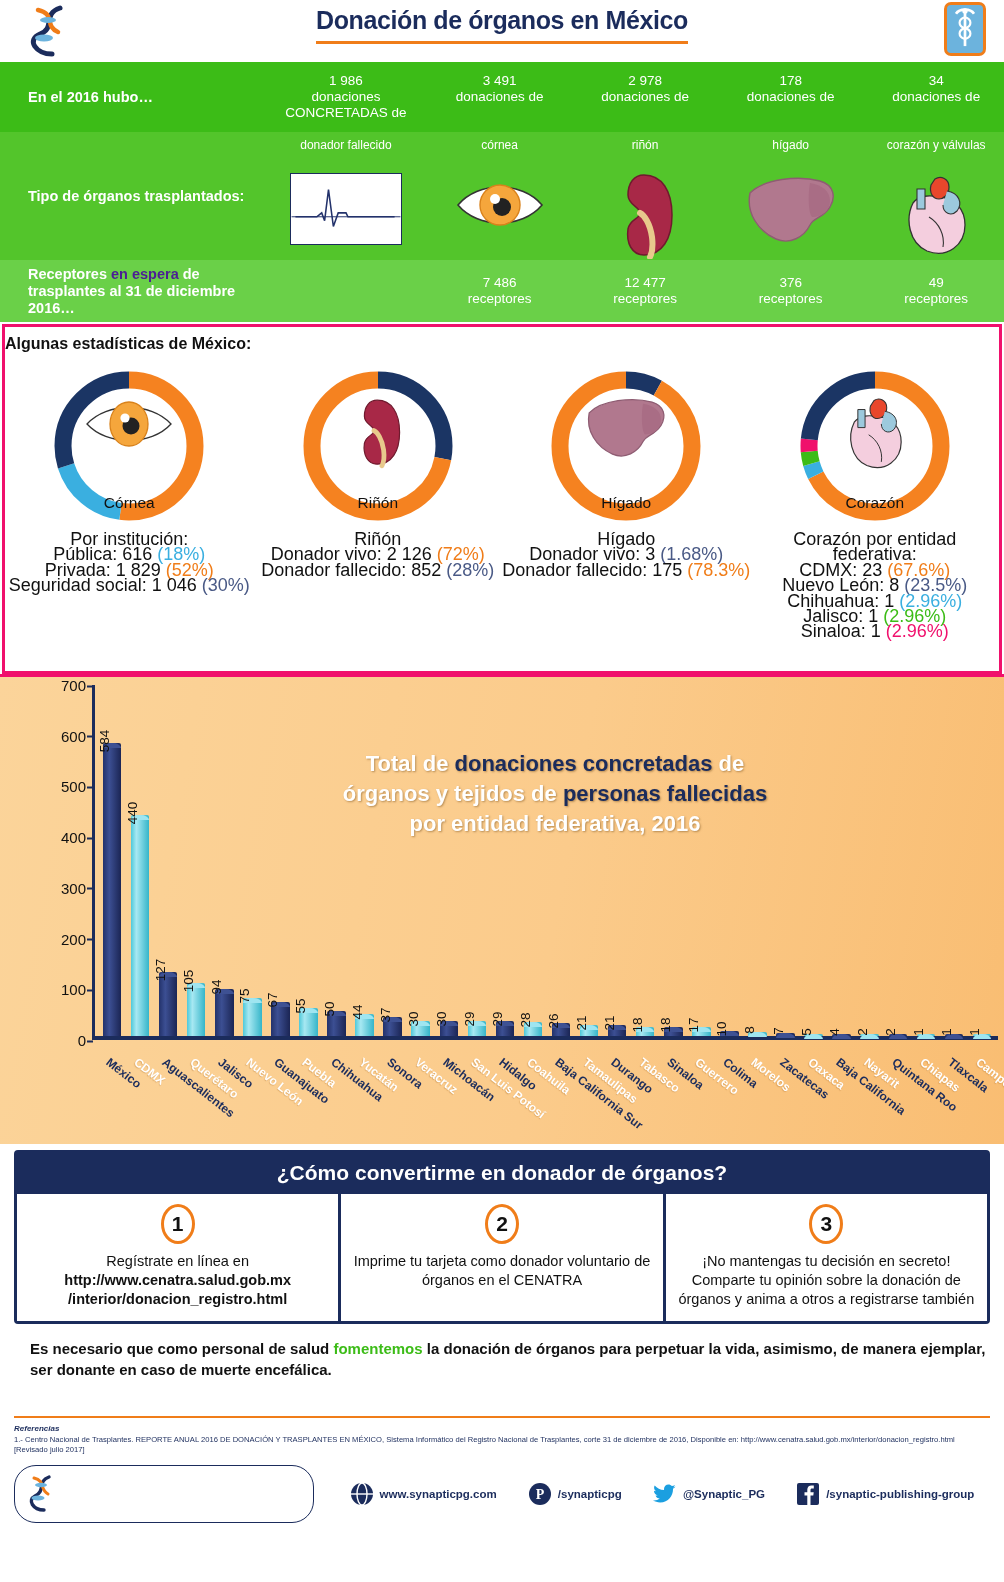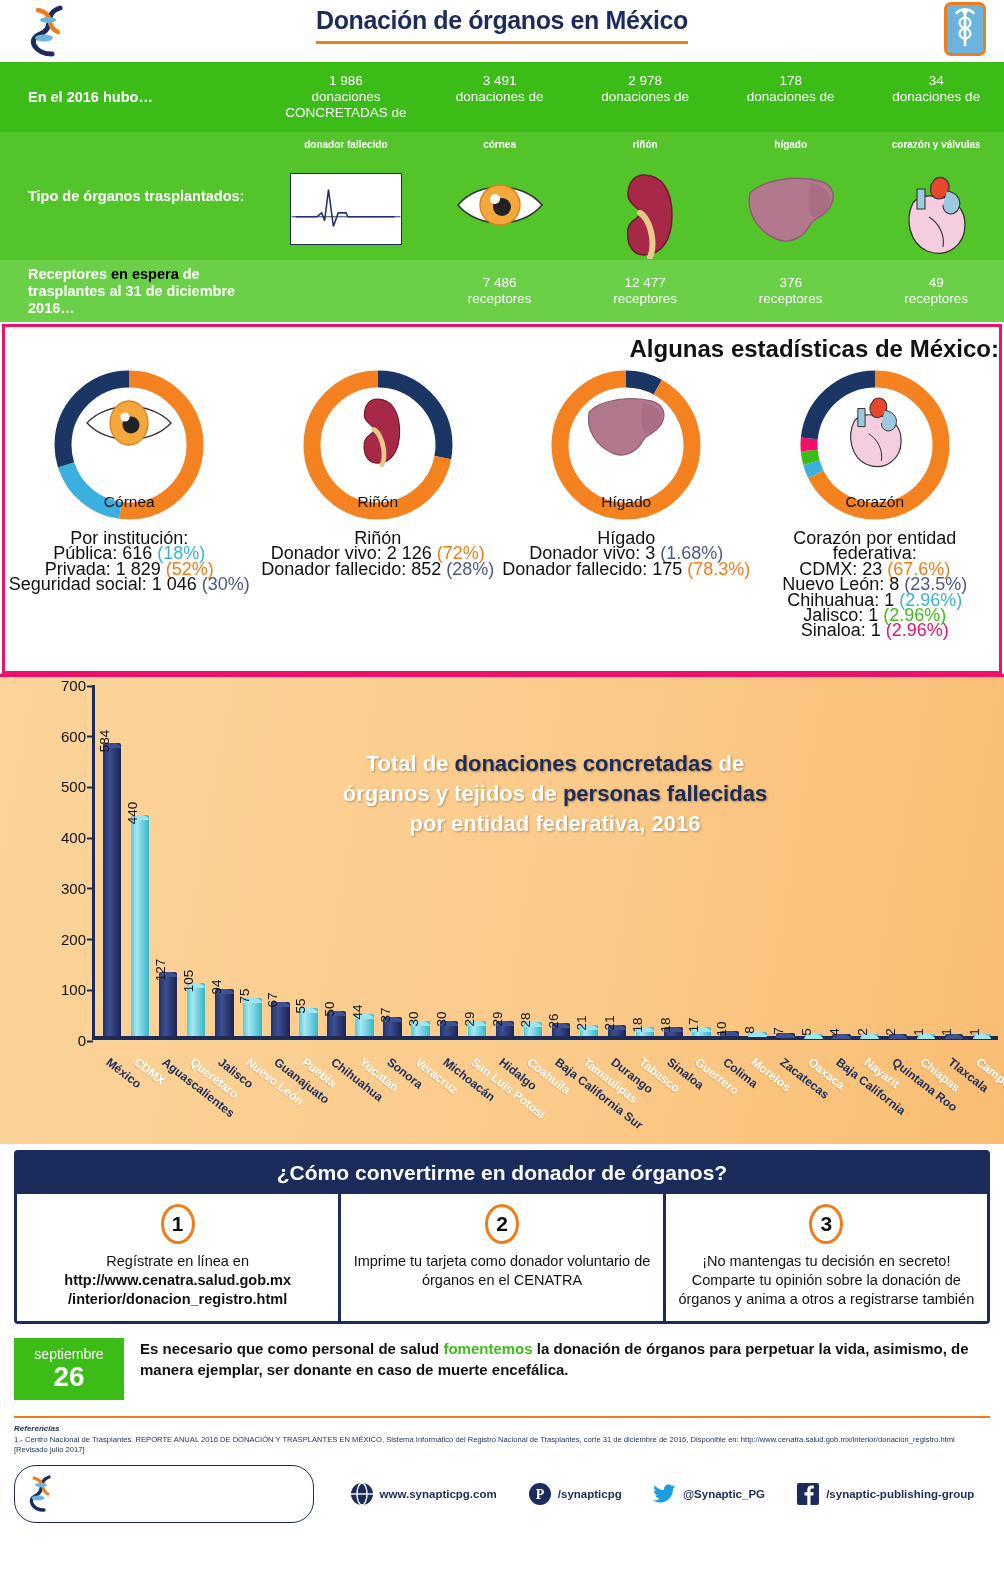--- a/index.html
+++ b/index.html
@@ -31,32 +31,32 @@
   .band-b { background:#53c52b; min-height:128px; }
   .band-c { background:#6ad048; min-height:62px; }
   .band-label {
     width:270px; padding-left:28px; color:#fff; font-weight:bold;
     font-size:14.5px; line-height:17px;
   }
   .band-cols { flex:1; display:flex;gap:10px; }
   .bcol { flex:1; text-align:center; color:#fff; font-size:13.5px; line-height:16px; }
   .bcol.wide { flex:1.12; }
   .band-b .bcol { display:flex; flex-direction:column; align-items:center; justify-content:flex-start; padding-top:4px;}
-  .organ-name { font-size:10px; line-height:16px; margin-bottom:20px;font-weight:bold; }
-  .en-espera { color:#000000; }
+  .organ-name { font-size:12px; line-height:16px; margin-bottom:20px; }
+  .en-espera { color:#4c1d95; }
 
   
   .ecg-box { width:112px; height:72px; background:#fff; border:1px solid #1b2c5c; position:relative; }
 
   
   .stats {
     border:3px solid #f0106c; background:#fff; margin:2px 2px 0 2px;
     padding:8px 0 6px 0; position:relative; height:350px;
   }
-  .stats-title { text-align:right; font-size:24px; font-weight:bold; color:#111; margin-bottom:4px; }
+  .stats-title { text-align:left; font-size:16px; font-weight:bold; color:#111; margin-bottom:15px; }
   .donut-row { display:flex; }
   .donut-cell { flex:1; display:flex; flex-direction:column; align-items:center; }
   .donut { position:relative; width:168px; height:162px; }
   .donut svg { display:block; }
   .donut-label {
     position:absolute; left:0; right:0; bottom:18px; text-align:center;
     font-size:15.5px; color:#111;
   }
   .donut-organ { position:absolute; left:50%; top:26px; transform:translateX(-50%); }
   .donut-caption { text-align:center; font-size:18px; line-height:15.4px; color:#111; margin-top:2px; }
@@ -682,24 +682,20 @@
         <div class="step-txt">Imprime tu tarjeta como donador voluntario de órganos en el CENATRA</div>
       </div>
       <div class="step">
         <div class="step-num">3</div>
         <div class="step-txt">¡No mantengas tu decisión en secreto! Comparte tu opinión sobre la donación de órganos y anima a otros a registrarse también</div>
       </div>
     </div>
   </div>
 
   <div class="daybar">
-    <div class="day-green">
-      <div class="day-month">septiembre</div>
-      <div class="day-num">26</div>
-    </div>
     <div class="day-msg">
       <span>Es necesario que como personal de salud </span><span class="hl">fomentemos</span><span> la donación de órganos para perpetuar la vida, asimismo,  de manera ejemplar, ser donante en caso de muerte encefálica.</span>
     </div>
   </div>
 
   <div class="refs">
     <div class="refs-title">Referencias</div>
     <div class="refs-text">1.- Centro Nacional de Trasplantes. REPORTE ANUAL 2016 DE DONACIÓN Y TRASPLANTES EN MÉXICO, Sistema Informático del Registro Nacional de Trasplantes, corte 31 de diciembre de 2016, Disponible en: http://www.cenatra.salud.gob.mx/interior/donacion_registro.html [Revisado julio 2017]</div>
   </div>
 

